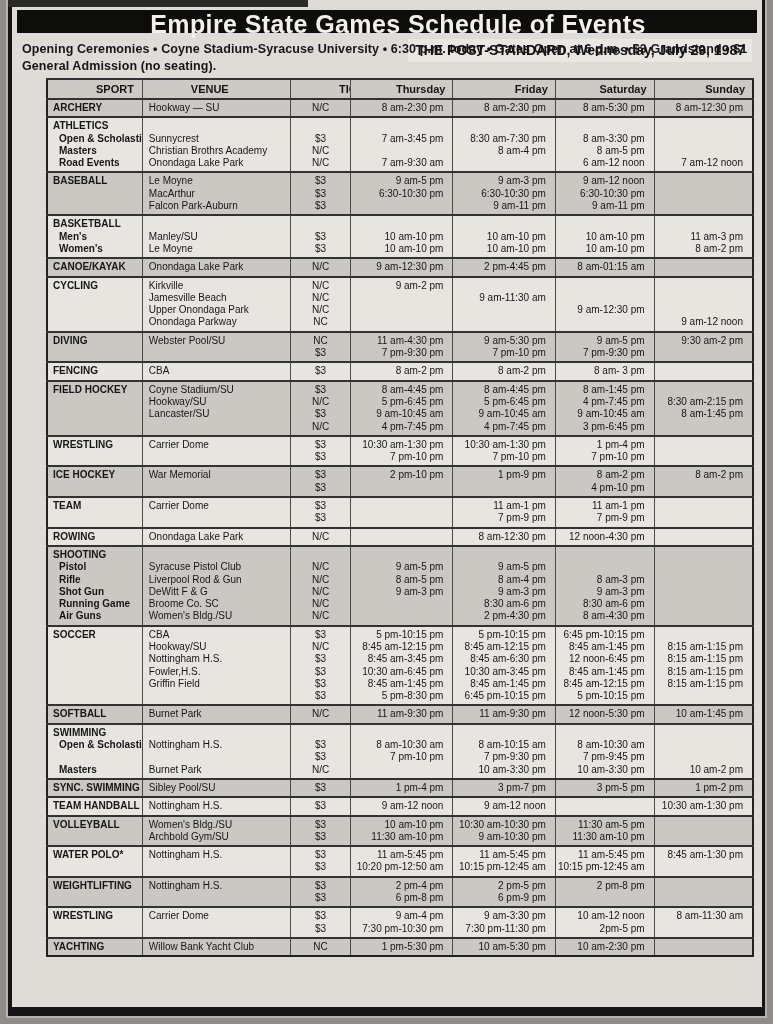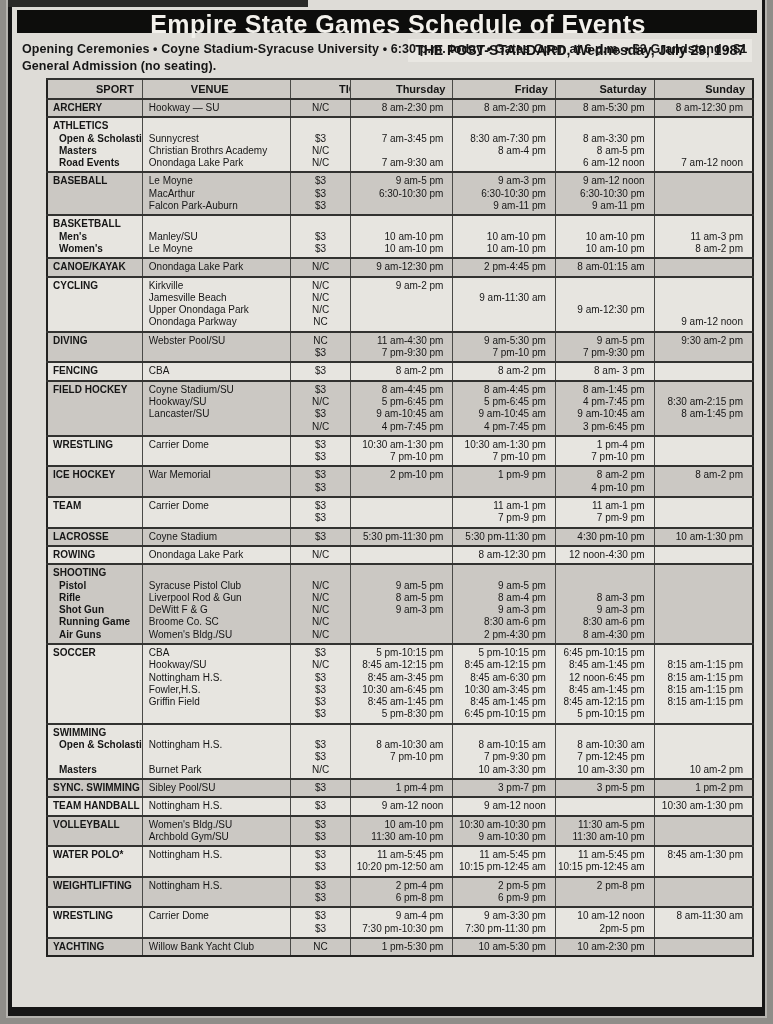--- a/index.html
+++ b/index.html
@@ -495,43 +495,20 @@
             </td>
             <td class="col-saturday">
               <div class="ln">11 am-1 pm</div>
               <div class="ln">7 pm-9 pm</div>
             </td>
             <td class="col-sunday">
               <div class="ln">&nbsp;</div>
               <div class="ln">&nbsp;</div>
             </td>
           </tr>
-          <tr class="shaded">
-            <td class="col-sport">
-              <div class="ln">LACROSSE</div>
-            </td>
-            <td class="col-venue">
-              <div class="ln">Coyne Stadium</div>
-            </td>
-            <td class="col-tickets">
-              <div class="ln">$3</div>
-            </td>
-            <td class="col-thursday">
-              <div class="ln">5:30 pm-11:30 pm</div>
-            </td>
-            <td class="col-friday">
-              <div class="ln">5:30 pm-11:30 pm</div>
-            </td>
-            <td class="col-saturday">
-              <div class="ln">4:30 pm-10 pm</div>
-            </td>
-            <td class="col-sunday">
-              <div class="ln">10 am-1:30 pm</div>
-            </td>
-          </tr>
           <tr class="plain">
             <td class="col-sport">
               <div class="ln">ROWING</div>
             </td>
             <td class="col-venue">
               <div class="ln">Onondaga Lake Park</div>
             </td>
             <td class="col-tickets">
               <div class="ln">N/C</div>
             </td>
@@ -657,20 +634,43 @@
             </td>
             <td class="col-sunday">
               <div class="ln">&nbsp;</div>
               <div class="ln">8:15 am-1:15 pm</div>
               <div class="ln">8:15 am-1:15 pm</div>
               <div class="ln">8:15 am-1:15 pm</div>
               <div class="ln">8:15 am-1:15 pm</div>
               <div class="ln">&nbsp;</div>
             </td>
           </tr>
+          <tr class="shaded">
+            <td class="col-sport">
+              <div class="ln">SOFTBALL</div>
+            </td>
+            <td class="col-venue">
+              <div class="ln">Burnet Park</div>
+            </td>
+            <td class="col-tickets">
+              <div class="ln">N/C</div>
+            </td>
+            <td class="col-thursday">
+              <div class="ln">11 am-9:30 pm</div>
+            </td>
+            <td class="col-friday">
+              <div class="ln">11 am-9:30 pm</div>
+            </td>
+            <td class="col-saturday">
+              <div class="ln">12 noon-5:30 pm</div>
+            </td>
+            <td class="col-sunday">
+              <div class="ln">10 am-1:45 pm</div>
+            </td>
+          </tr>
           <tr class="plain">
             <td class="col-sport">
               <div class="ln">SWIMMING</div>
               <div class="ln sub">Open &amp; Scholastic</div>
               <div class="ln">&nbsp;</div>
               <div class="ln sub">Masters</div>
             </td>
             <td class="col-venue">
               <div class="ln">&nbsp;</div>
               <div class="ln">Nottingham H.S.</div>
@@ -691,21 +691,21 @@
             </td>
             <td class="col-friday">
               <div class="ln">&nbsp;</div>
               <div class="ln">8 am-10:15 am</div>
               <div class="ln">7 pm-9:30 pm</div>
               <div class="ln">10 am-3:30 pm</div>
             </td>
             <td class="col-saturday">
               <div class="ln">&nbsp;</div>
               <div class="ln">8 am-10:30 am</div>
-              <div class="ln">7 pm-12:45 pm</div>
+              <div class="ln">7 pm-9:45 pm</div>
               <div class="ln">10 am-3:30 pm</div>
             </td>
             <td class="col-sunday">
               <div class="ln">&nbsp;</div>
               <div class="ln">&nbsp;</div>
               <div class="ln">&nbsp;</div>
               <div class="ln">10 am-2 pm</div>
             </td>
           </tr>
           <tr class="shaded">

